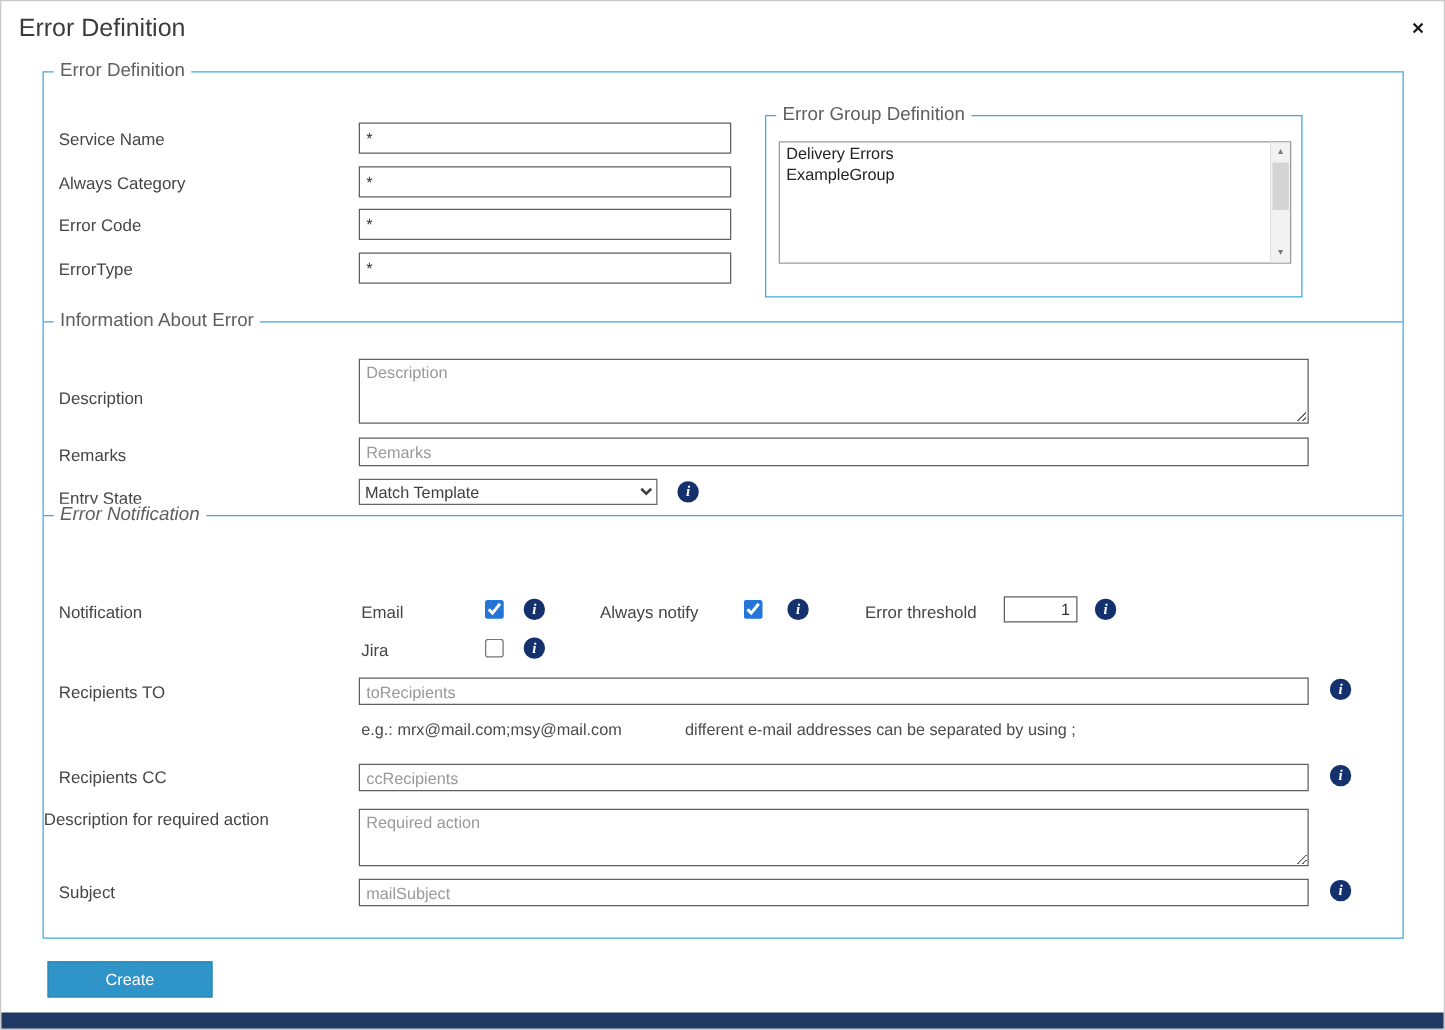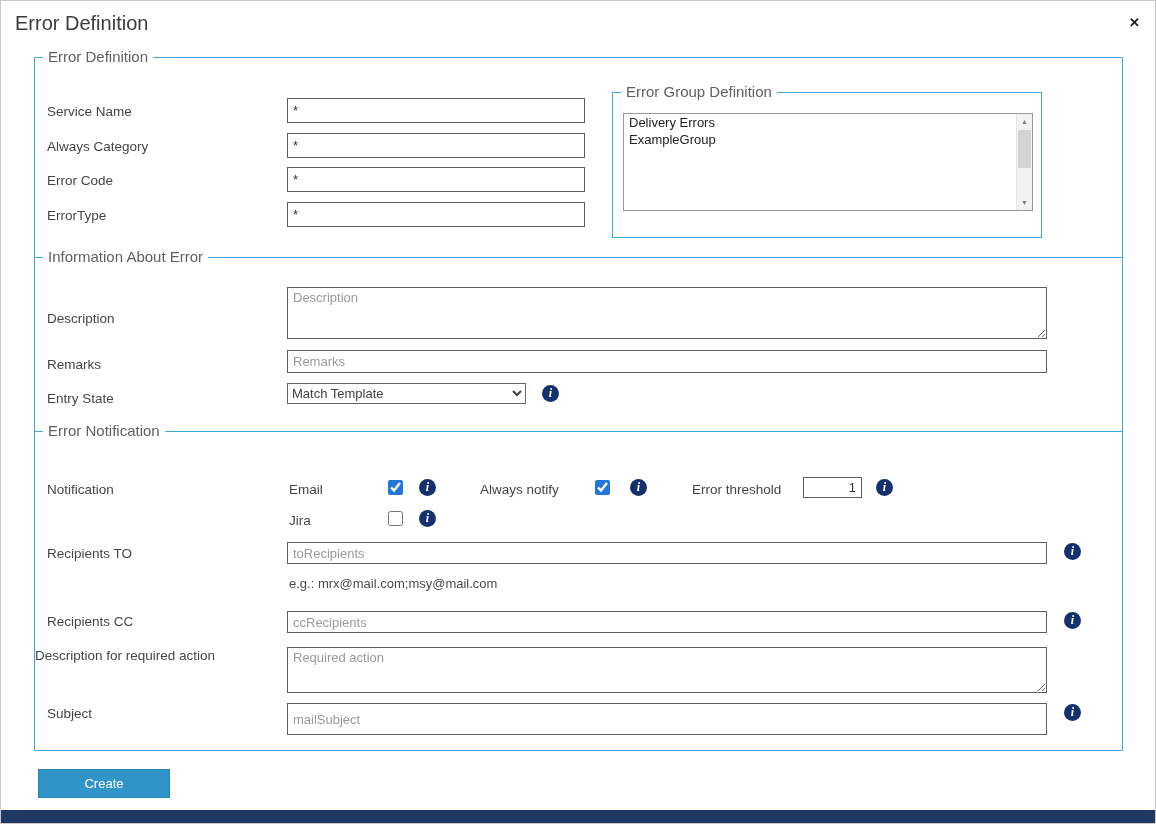--- a/index.html
+++ b/index.html
@@ -108,21 +108,21 @@
 
     <span class="label" style="left:12px; top:299px;">Remarks</span>
     <input class="tinput" style="left: 252px; top: 292px; width: 760px; height: 23px;" placeholder="Remarks">
 
     <span class="label" style="left:12px; top:333px;">Entry State</span>
     <select class="select" style="left:252px; top:325px; width:239px;">
       <option>Match Template</option>
     </select>
     <span class="info" style="left:507px; top:327px;"></span>
 
-    <div class="section-line" style="top:373px;">
+    <div class="section-line" style="top:354px;font-style:italic;">
       <span class="section-legend">Error Notification</span>
     </div>
 
     <span class="label" style="left:12px; top:424px;">Notification</span>
 
     <span class="label" style="left:254px; top:424px;">Email</span>
     <input type="checkbox" class="cb" style="left: 353px; top: 422px;" checked="checked">
     <span class="info" style="left:384px; top:421px;"></span>
 
     <span class="label" style="left:445px; top:424px;">Always notify</span>
@@ -135,29 +135,30 @@
 
     <span class="label" style="left:254px; top:455px;">Jira</span>
     <input type="checkbox" class="cb" style="left: 353px; top: 453px;">
     <span class="info" style="left:384px; top:452px;"></span>
 
     <span class="label" style="left:12px; top:488px;">Recipients TO</span>
     <input class="tinput" style="left: 252px; top: 484px; width: 760px; height: 22px;" placeholder="toRecipients">
     <span class="info" style="left:1029px; top:485px;"></span>
 
     <span class="hint" style="left:254px; top:518px;">e.g.: mrx@mail.com;msy@mail.com</span>
+    <span class="hint" style="left:513px; top:518px;">different e-mail addresses can be separated by using ;</span>
 
     <span class="label" style="left:12px; top:556px;">Recipients CC</span>
     <input class="tinput" style="left: 252px; top: 553px; width: 760px; height: 22px;" placeholder="ccRecipients">
     <span class="info" style="left:1029px; top:554px;"></span>
 
     <span class="label" style="left:0; top:590px;">Description for required action</span>
     <textarea class="tarea" style="left: 252px; top: 589px; width: 760px; height: 46px;" placeholder="Required action"></textarea>
 
     <span class="label" style="left:12px; top:648px;">Subject</span>
-    <input class="tinput" style="left: 252px; top: 645px; width: 760px; height: 32px;" placeholder="mailSubject">
+    <input class="tinput" style="left: 252px; top: 645px; width: 760px; height: 22px;" placeholder="mailSubject">
     <span class="info" style="left:1029px; top:646px;"></span>
   </div>
 
   <button class="btn" style="left:37px; top:768px;">Create</button>
 
   <div class="bottom-bar"></div>
 </div>
 
 </body></html>

